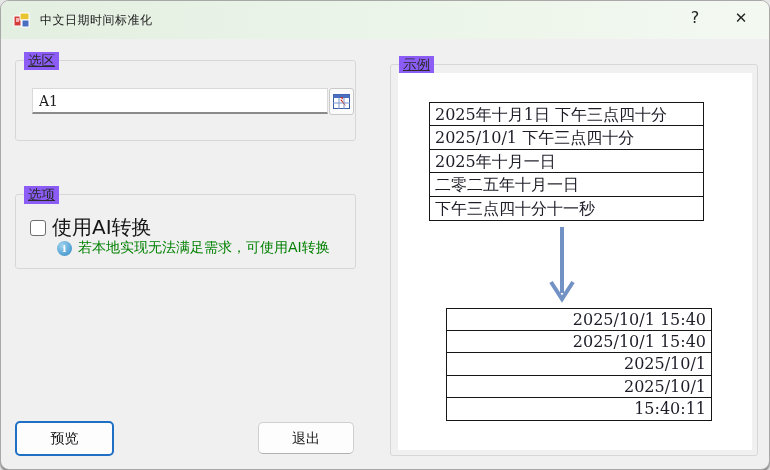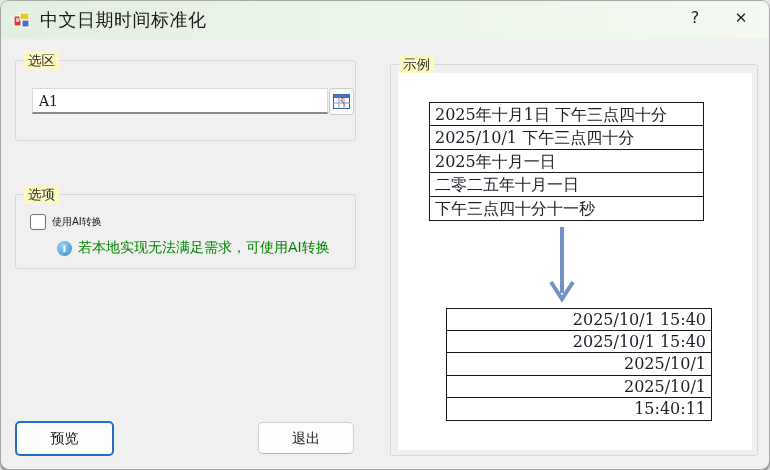--- a/index.html
+++ b/index.html
@@ -14,36 +14,36 @@
     overflow:hidden;
   }
 
   
   .titlebar {
     height:38px; display:flex; align-items:center;
     background:linear-gradient(90deg,#e3efe1 0%,#ecf5ea 55%,#f3f9f1 100%);
     padding-left:12px;
   }
   .app-icon { width:18px; height:18px; margin-right:9px; flex:0 0 auto; }
-  .win-title { font-size:18px; color:#1a1a1a; letter-spacing:.5px; }
+  .win-title { font-size:12px; color:#1a1a1a; letter-spacing:.5px; }
   .titlebar-spacer { flex:1; }
   .tb-btn {
     width:44px; height:32px; margin-top:-4px; border:none; background:transparent;
     font-size:16px; color:#222; text-align:center; line-height:32px; cursor:default;
     font-family:"DejaVu Sans",sans-serif;
   }
   .tb-close { width:48px; font-size:15px; margin-right:4px; }
 
   
   .groupbox {
     position:absolute; border:1px solid #d7d7d7; border-radius:3px; background:#f0f0f0;
   }
   .groupbox .gb-label {
-    position:absolute; top:-9px; left:8px; background:#fef9c3; padding:0 4px;
-    font-size:13.5px; color:#2b2b2b;
+    position:absolute; top:-9px; left:8px; background:#8b5cf6; padding:0 4px;
+    font-size:13.5px; color:#2b2b2b;text-decoration:underline;
   }
   .gb-selection { left:14px; top:59px;  width:341px; height:81px; }
   .gb-options   { left:14px; top:169px; width:341px; height:75px;margin-top:24px; }
   .gb-example   { left:389px; top:63px; width:368px; height:392px; }
 
   
   .range-input {
     position:absolute; left:16px; top:27px; width:296px; height:26px;
     background:#fff; border:1px solid #d9d9d9; border-bottom:2px solid #8a8a8a;
     font-family:"DejaVu Serif","Liberation Serif",serif; font-size:14px; color:#1c1c1c;
@@ -54,21 +54,21 @@
     background:#fbfbfb; border:1px solid #c9c9c9; border-radius:3px;
     display:flex; align-items:center; justify-content:center; cursor:default;
   }
 
   
   .chk-row { position:absolute; left:14px; top:19px; display:flex; align-items:center; }
   .checkbox {
     width:16px; height:16px; background:#fff; border:1px solid #6e6e6e; border-radius:3px;
     margin-right:6px; flex:0 0 auto;
   }
-  .chk-label { font-size:10px; color:#141414; }
+  .chk-label { font-size:20px; color:#141414; }
   .hint-row { position:absolute; left:41px; top:44px; display:flex; align-items:center; }
   .info-icon {
     width:15px; height:15px; border-radius:50%;
     background:radial-gradient(circle at 35% 30%,#9fd3ef,#2f89c5);
     color:#fff; font-size:10px; font-weight:bold; text-align:center; line-height:15px;
     margin-right:6px; flex:0 0 auto; font-family:"DejaVu Serif",serif;
   }
   .hint-text { font-size:14px; color:#008000; white-space:nowrap; }
 
   

